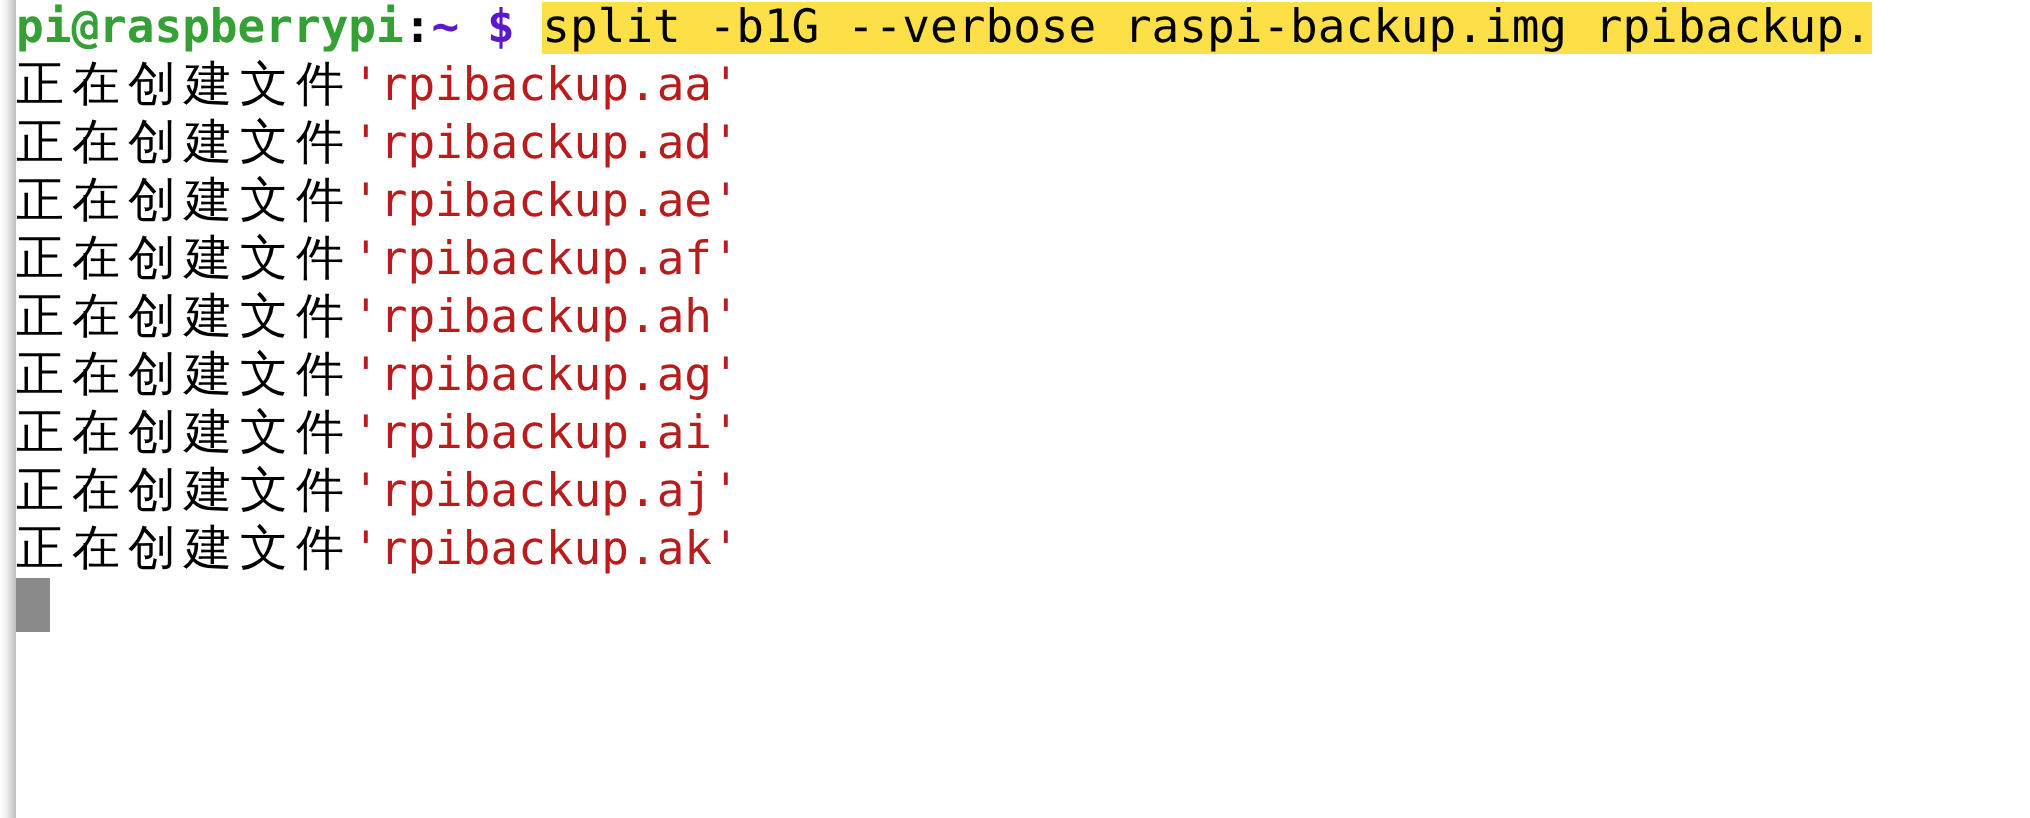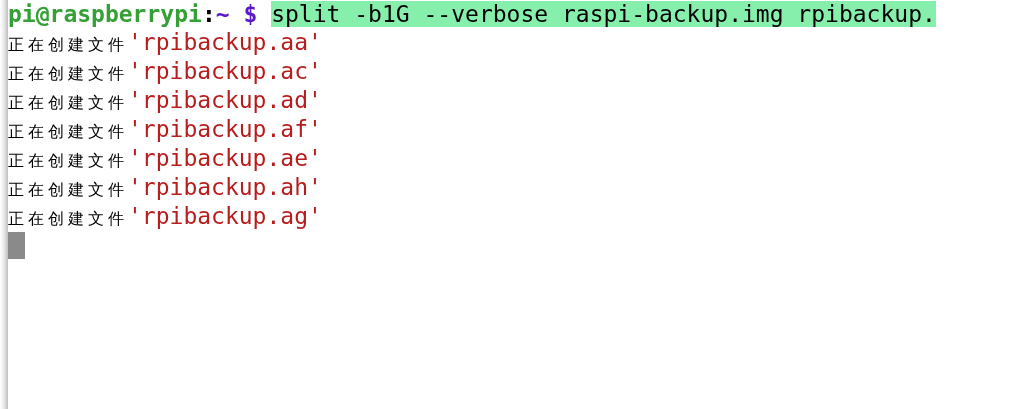--- a/index.html
+++ b/index.html
@@ -63,21 +63,21 @@
     letter-spacing: 0;
   }
 
   .line.prompt-line {
     height: 28px;
     line-height: 28px;
   }
 
   .cjk {
     font-family: "DejaVu Sans", "Liberation Sans", sans-serif;
-    font-size: 16px;
+    font-size: 24px;
     letter-spacing: 4px;
   }
 
   .user-host {
     color: #35a035;
     font-weight: bold;
     margin-top: 19px;
   }
   .punct {
     color: #000000;
@@ -85,21 +85,21 @@
   }
   .path {
     color: #5b18cc;
     font-weight: bold;
   }
   .dollar {
     color: #5b18cc;
     font-weight: bold;
   }
   .cmd-selected {
-    background: #86efac;
+    background: #fde047;
     color: #000000;
   }
 
   .cursor {
     display: inline-block;
     width: 17px;
     height: 27px;
     background: #8a8a8a;
     vertical-align: -6px;
   }
@@ -122,23 +122,25 @@
   <div class="edge-ghost" style="top:239px;"></div>
   <div class="edge-ghost" style="top:268px;"></div>
   <div class="edge-ghost" style="top:297px;"></div>
   <div class="edge-ghost" style="top:326px;"></div>
 
   <div class="screen">
 
     <div class="line prompt-line"><span class="user-host">pi@raspberrypi</span><span class="punct">:</span><span class="path">~</span><span class="punct"> </span><span class="dollar">$</span><span class="punct"> </span><span class="cmd-selected">split -b1G --verbose raspi-backup.img rpibackup.</span></div>
 
     <div class="line"><span class="cjk">正在创建文件</span><span class="filename">'rpibackup.aa'</span></div>
-    <div class="line"><span class="cjk">正在创建文件</span><span class="filename">'rpibackup.ac'</span></div>
     <div class="line"><span class="cjk">正在创建文件</span><span class="filename">'rpibackup.ad'</span></div>
+    <div class="line"><span class="cjk">正在创建文件</span><span class="filename">'rpibackup.ae'</span></div>
     <div class="line"><span class="cjk">正在创建文件</span><span class="filename">'rpibackup.af'</span></div>
-    <div class="line"><span class="cjk">正在创建文件</span><span class="filename">'rpibackup.ae'</span></div>
     <div class="line"><span class="cjk">正在创建文件</span><span class="filename">'rpibackup.ah'</span></div>
     <div class="line"><span class="cjk">正在创建文件</span><span class="filename">'rpibackup.ag'</span></div>
+    <div class="line"><span class="cjk">正在创建文件</span><span class="filename">'rpibackup.ai'</span></div>
+    <div class="line"><span class="cjk">正在创建文件</span><span class="filename">'rpibackup.aj'</span></div>
+    <div class="line"><span class="cjk">正在创建文件</span><span class="filename">'rpibackup.ak'</span></div>
 
     <div class="line"><span class="cursor"></span></div>
 
   </div>
 </div>
 
 </body></html>

